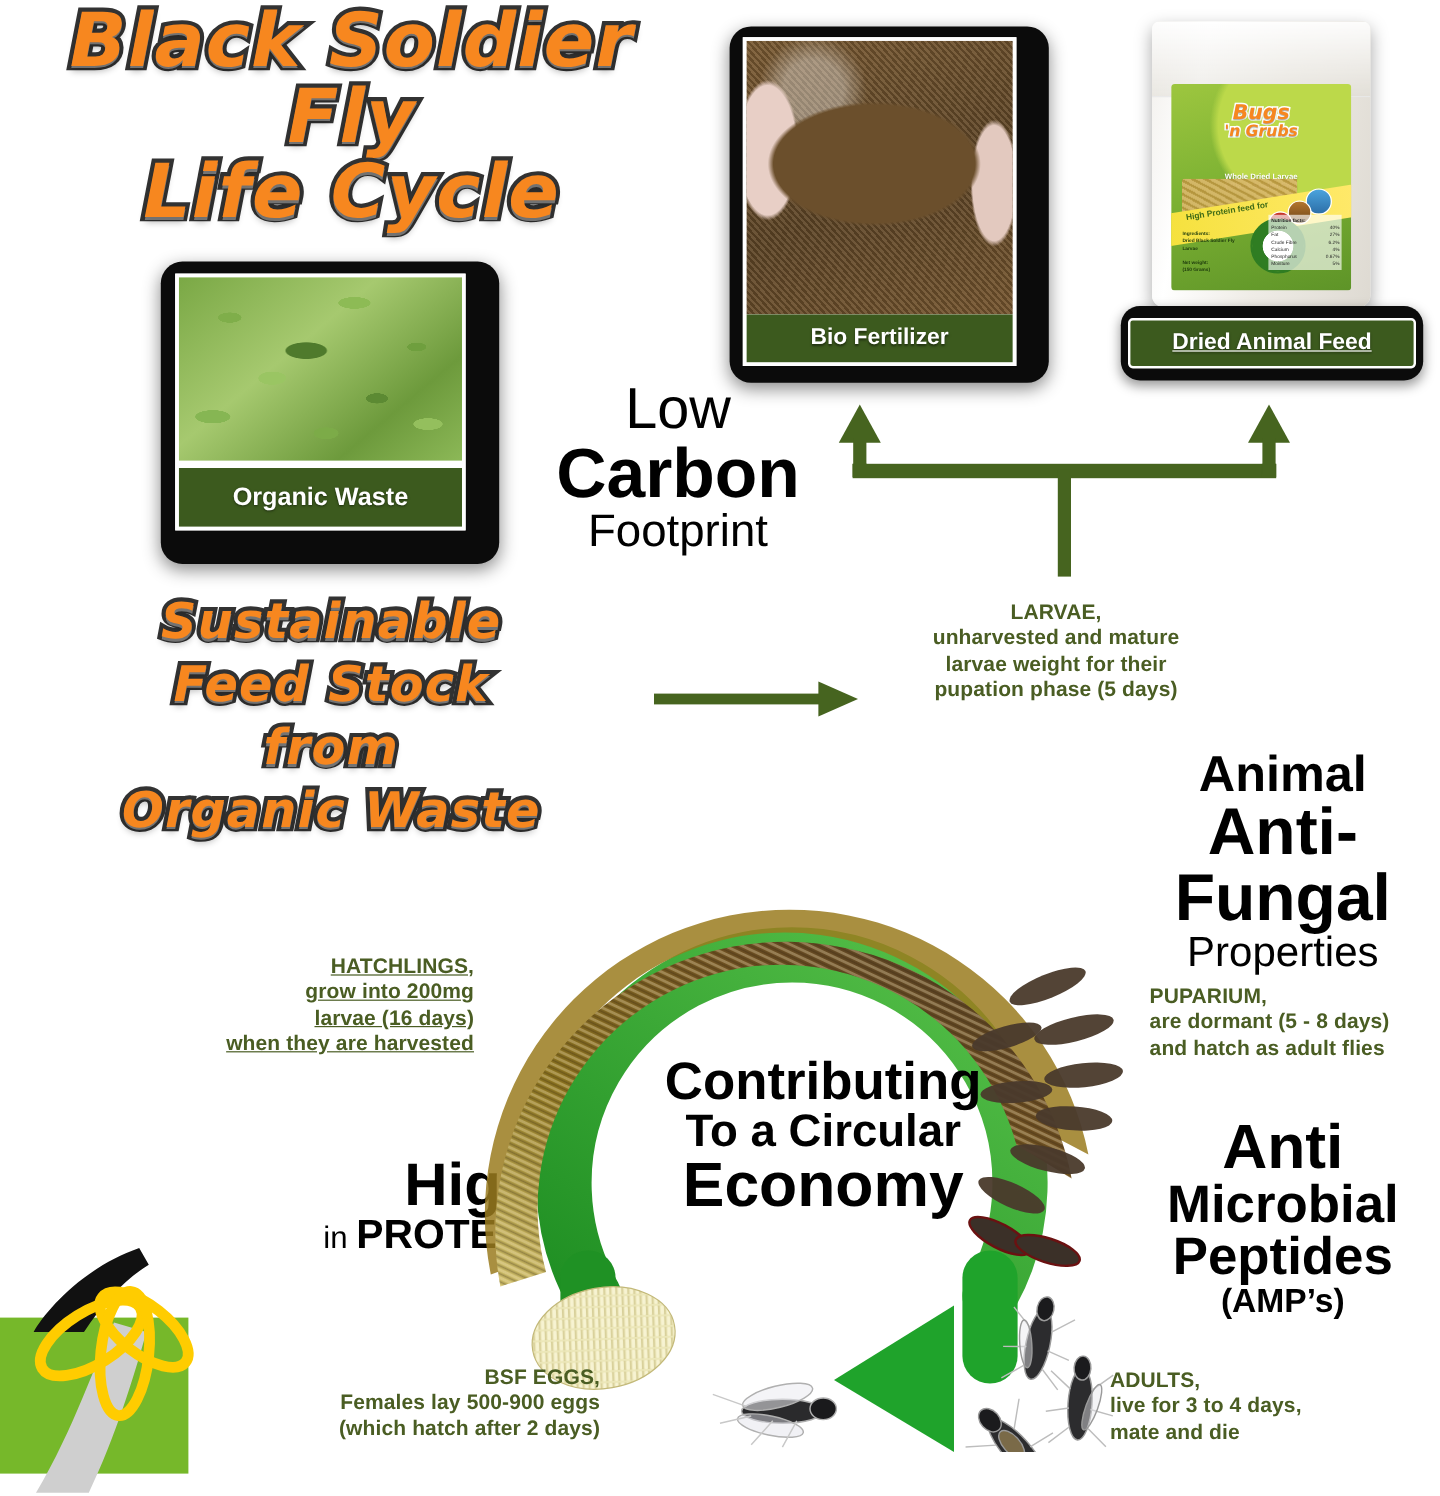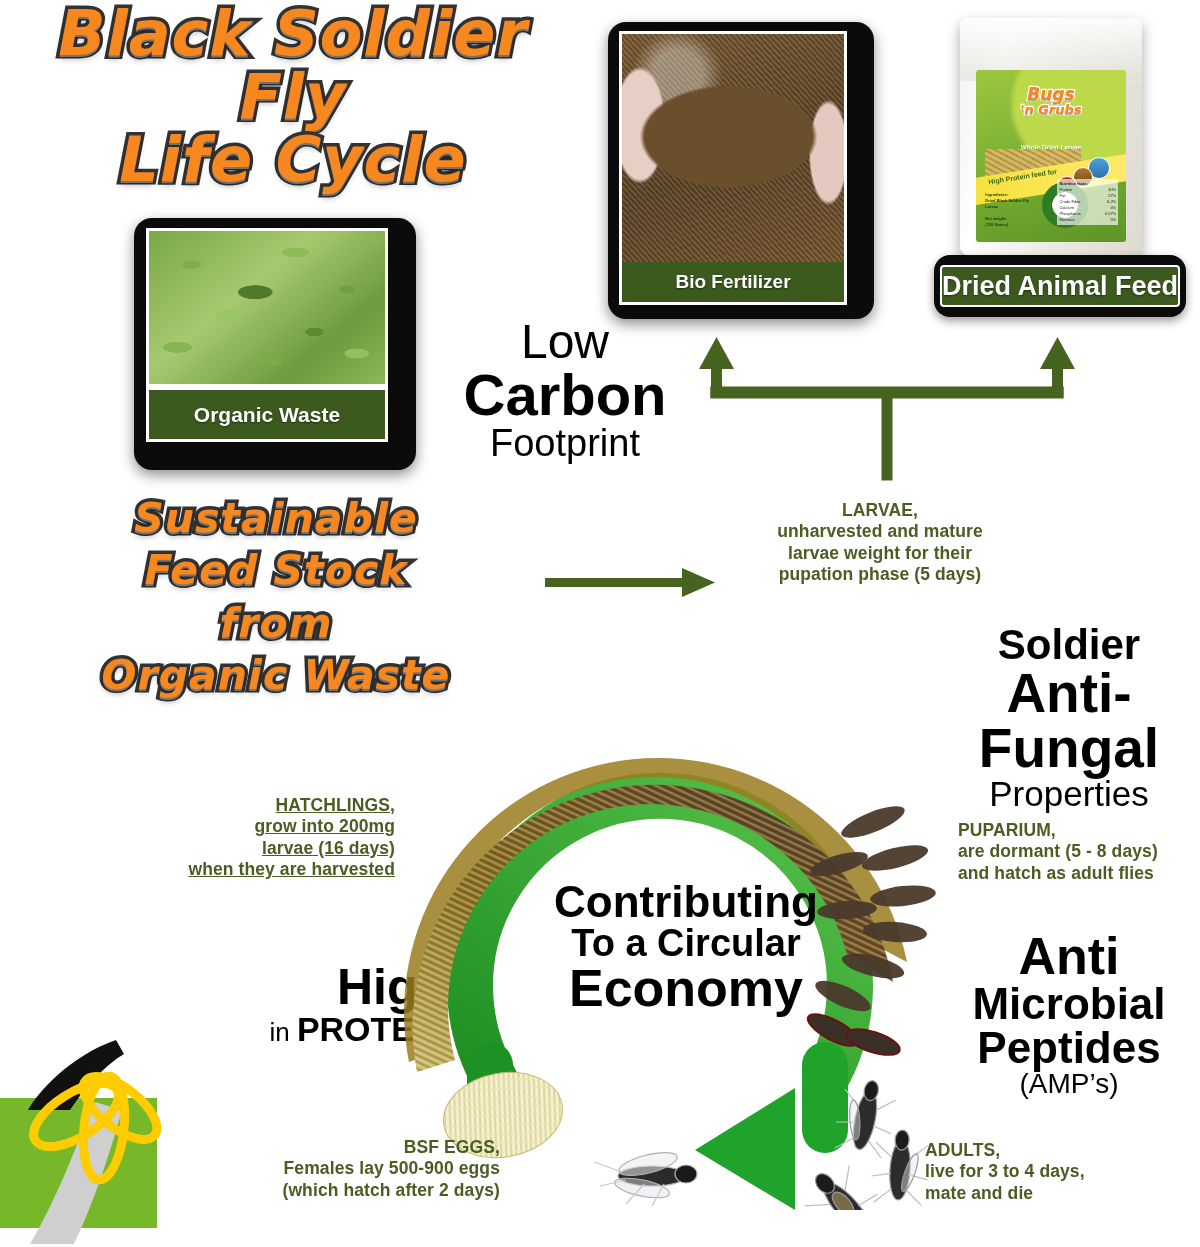--- a/index.html
+++ b/index.html
@@ -278,21 +278,21 @@
           </div><div style="display: flex; justify-content: space-between;">
             <span>Phosphorus</span>
             <span>0.67%</span>
           </div><div style="display: flex; justify-content: space-between;">
             <span>Moisture</span>
             <span>5%</span>
           </div></div>
     </div>
   </div>
   <div class="bag-cap" style="left:934px;top:255px;width:252px;height:62px;">
-    <div class="bar" style="font-size:27px;">Dried Animal Feed</div>
+    <div class="bar" style="font-size:19px;text-decoration:underline;">Dried Animal Feed</div>
   </div>
 
   <svg class="arrow-svg" style="left:690px;top:335px;" width="400" height="150" viewBox="0 0 400 150">
     <g fill="#46641F" stroke="#46641F">
       <rect x="21" y="52" width="352" height="11"></rect>
       <rect x="21" y="52" width="11" height="10"></rect>
       <rect x="362" y="52" width="11" height="10"></rect>
       <rect x="192" y="57" width="10" height="88"></rect>
       <polygon points="26.5,2 44,34 9,34" stroke="none"></polygon>
       <polygon points="367.5,2 385,34 350,34" stroke="none"></polygon>
@@ -308,30 +308,30 @@
     </g>
   </svg>
 
   <div class="abs blk" style="left:440px;top:318px;width:250px;text-align:center;">
     <span class="l1" style="font-size:48px;">Low</span>
     <span class="l2" style="font-size:58px;font-weight:bold;">Carbon</span>
     <span class="l3" style="font-size:38px;">Footprint</span>
   </div>
 
   <div class="abs blk" style="left:938px;top:624px;width:262px;text-align:center;font-weight:bold;">
-    <span class="l1" style="font-size:42px;">Soldier</span>
+    <span class="l1" style="font-size:42px;">Animal</span>
     <span class="l2" style="font-size:55px;">Anti-Fungal</span>
     <span class="l3" style="font-size:35px;font-weight:normal;">Properties</span>
   </div>
 
   <div class="abs blk" style="left:938px;top:930px;width:262px;text-align:center;font-weight:bold;">
     <span class="l1" style="font-size:52px;">Anti</span>
     <span class="l2" style="font-size:44px;">Microbial</span>
     <span class="l3" style="font-size:44px;">Peptides</span>
-    <span class="l4" style="font-size:28px;font-weight:normal;">(AMP’s)</span>
+    <span class="l4" style="font-size:28px;font-weight:bold;">(AMP’s)</span>
   </div>
 
   <div class="abs blk" style="left:190px;top:962px;width:258px;text-align:right;">
     <span class="l1" style="font-size:50px;font-weight:bold;">High</span>
     <span class="l2" style="font-size:34px;font-weight:bold;">
       <em style="font-style:normal;font-size:26px;font-weight:normal;">in </em><span>PROTEIN</span>
     </span>
   </div>
 
   <div id="cycle" style="left:395px;top:610px;width:570px;height:600px;">

